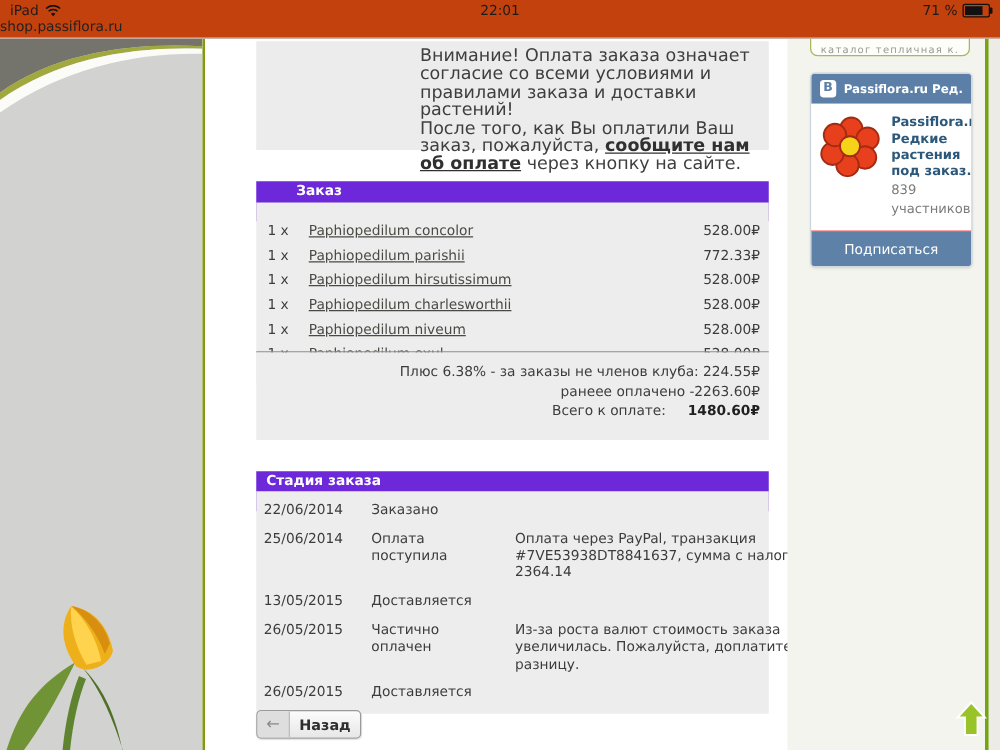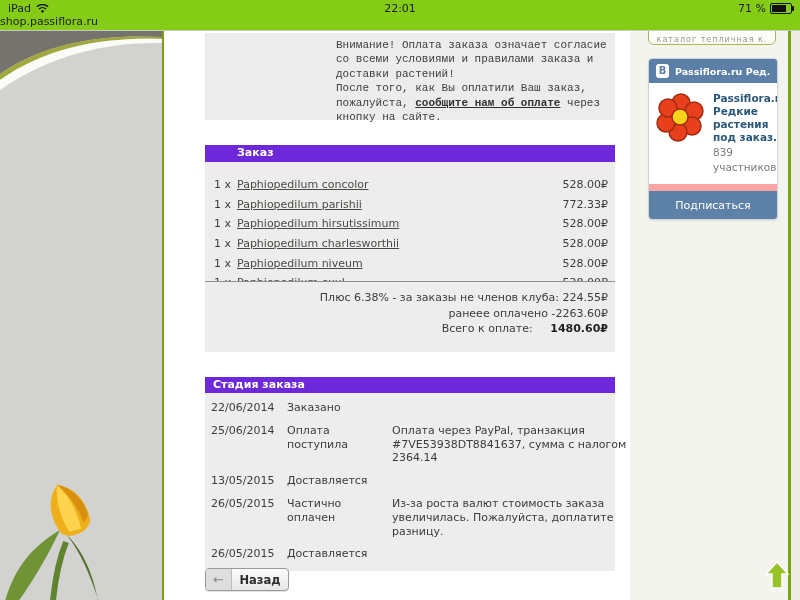--- a/index.html
+++ b/index.html
@@ -2,63 +2,63 @@
 <html><head>
 <meta charset="utf-8">
 <style>
   html,body{margin:0;padding:0;background:#ecebe6;}
   .screen{position:relative;width:800px;height:600px;overflow:hidden;
           font-family:"DejaVu Sans","Liberation Sans",sans-serif;
           background:#ffffff;-webkit-font-smoothing:antialiased;}
   .abs{position:absolute;}
 
   
-  .statusbar{left:0;top:0;width:800px;height:30px;background:#84cc16;
+  .statusbar{left:0;top:0;width:800px;height:30px;background:#c2410c;
              border-bottom:1px solid #c9c8c2;z-index:50;}
   .sb-row1{position:absolute;left:0;top:1px;width:100%;height:15px;font-size:11px;color:#1c1c1c;}
   .sb-left{position:absolute;left:8px;top:1px;display:flex;align-items:center;gap:5px;}
   .sb-time{position:absolute;left:0;right:0;top:1px;text-align:center;font-weight:normal;}
   .sb-right{position:absolute;right:8px;top:1px;display:flex;align-items:center;gap:4px;}
   .battery{width:20px;height:9px;border:1px solid #111;border-radius:2px;position:relative;}
   .battery .fill{position:absolute;left:1px;top:1px;bottom:1px;width:68%;background:#111;}
   .battery .nub{position:absolute;right:-3px;top:2px;width:2px;height:5px;background:#111;border-radius:0 1px 1px 0;}
   .sb-url{position:absolute;left:0;right:0;top:15px;text-align:left;font-size:11px;color:#222;}
 
   
   .leftstrip{left:0;top:30px;width:162px;height:570px;background:#d2d2d0;overflow:hidden;}
   .left-green-line{left:162px;top:30px;width:2px;height:570px;background:#7d9c0e;}
   .left-white-line{left:164px;top:30px;width:2px;height:570px;background:#fff;}
 
   
   .main-col{left:166px;top:30px;width:464px;height:570px;background:#ffffff;}
 
   .notice{left:205px;top:33px;width:410px;height:87px;background:#ececec;}
-  .notice-text{margin-left:131px;padding-top:5px;width:272px;font-size:11px;line-height:14.4px;color:#3e3e3e;font-family:Liberation Mono, monospace;}
+  .notice-text{margin-left:131px;padding-top:5px;width:272px;font-size:14px;line-height:14.4px;color:#3e3e3e;}
   .notice-link{font-weight:bold;text-decoration:underline;color:#303030;cursor:pointer;}
 
   .sec-header{width:402px;height:32px;background:#6d28d9;color:#ffffff;
               font-size:11px;font-weight:bold;line-height:16px;padding-left:8px;}
   .order-header{left:205px;top:145px;}
   .order-header span{padding-left:24px;}
   .stage-header{left:205px;top:377px;}
 
   .order-items{left:205px;top:162px;width:410px;background:#ededed;padding:13px 0;}
   .item-row{height:19.6px;display:flex;align-items:center;font-size:11px;color:#3c3c3c;}
   .item-qty{width:26px;text-align:right;}
-  .item-name{margin-left:6px;text-decoration:underline;color:#4a4a44;cursor:pointer;}
+  .item-name{margin-left:16px;text-decoration:underline;color:#4a4a44;cursor:pointer;}
   .item-price{margin-left:auto;padding-right:7px;color:#3c3c3c;}
   .order-sep{left:205px;top:281px;width:410px;height:1px;background:#8f8f8f;}
   .totals{left:205px;top:282px;width:410px;height:70px;background:#ededed;
           font-size:11px;color:#3c3c3c;text-align:right;padding-top:8px;box-sizing:border-box;}
   .totals div{padding-right:7px;line-height:15.5px;}
   .totals .grand b{font-weight:bold;color:#1f1f1f;margin-left:14px;}
 
   .stage-body{left:205px;top:393px;width:410px;background:#ededed;
               padding:8px 0 10px 6px;box-sizing:border-box;font-size:11px;color:#3c3c3c;}
-  .stage-row{display:grid;grid-template-columns:70px 99px 237px;column-gap:6px;margin-bottom:9px;line-height:13.8px;}
+  .stage-row{display:grid;grid-template-columns:70px 99px 237px;column-gap:16px;margin-bottom:9px;line-height:13.8px;}
   .stage-row:last-child{margin-bottom:0;}
 
   .back-btn{left:205px;top:568px;width:82px;height:21px;border:1px solid #9a9a9a;border-radius:4px;
             background:linear-gradient(#fcfcfc,#e7e7e7);display:flex;align-items:stretch;cursor:pointer;
             box-shadow:0 1px 1px rgba(0,0,0,.12);overflow:hidden;}
   .back-arrow{width:25px;background:#dedede;border-right:1px solid #bdbdbd;color:#8a8a8a;
               font-size:13px;display:flex;align-items:center;justify-content:center;}
   .back-label{flex:1;display:flex;align-items:center;justify-content:center;
               font-size:11.5px;font-weight:bold;color:#2e2e2e;}
 
@@ -77,21 +77,21 @@
   .vk-head{height:24px;background:#5b7fa6;display:flex;align-items:center;padding:0 7px;gap:6px;cursor:pointer;}
   .vk-logo{width:14px;height:14px;background:#fff;border-radius:3px;color:#5b7fa6;
            font-weight:bold;font-size:10px;line-height:14px;text-align:center;}
   .vk-head-title{color:#fff;font-weight:bold;font-size:9.5px;white-space:nowrap;overflow:hidden;}
   .vk-body{display:flex;padding:9px 7px 10px 7px;gap:7px;background:#fff;}
   .vk-avatar{width:50px;height:50px;flex:0 0 auto;cursor:pointer;}
   .vk-info{font-size:10.5px;line-height:13px;}
   .vk-link{color:#2b587a;font-weight:bold;cursor:pointer;}
   .vk-members{color:#7b7b7b;margin-top:2px;}
   .vk-btn{height:28px;background:#5e81a8;color:#fff;font-size:11px;display:flex;
-          align-items:center;justify-content:center;cursor:pointer;border-top:7px solid #fca5a5;}
+          align-items:center;justify-content:center;cursor:pointer;border-top:1px solid #fca5a5;}
 
   .scroll-top{left:763px;top:560px;width:28px;height:30px;cursor:pointer;z-index:20;}
 </style>
 </head>
 <body>
 
 <div class="screen">
 
   <div class="abs leftstrip">
     <svg width="162" height="110" style="position:absolute;left:0;top:0">

